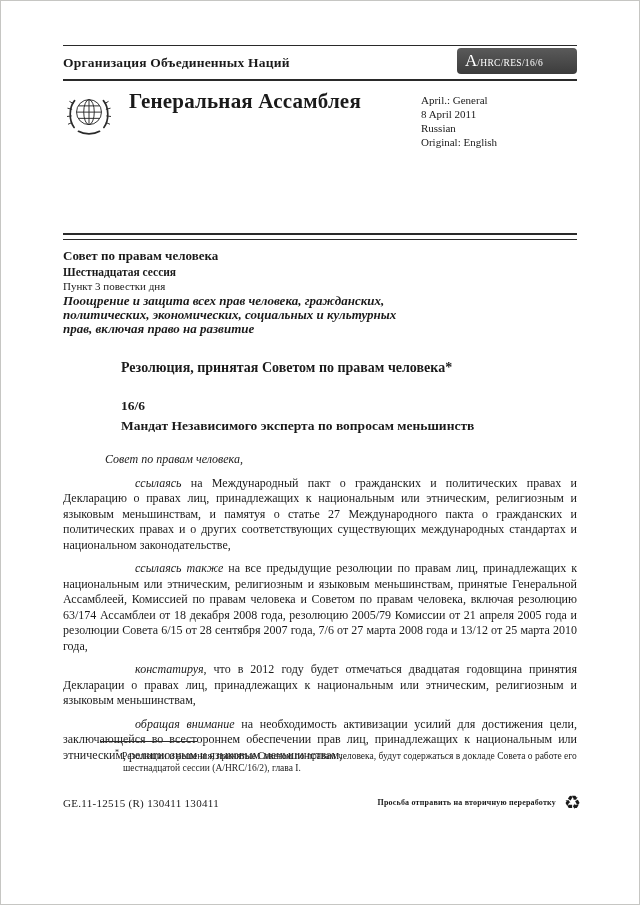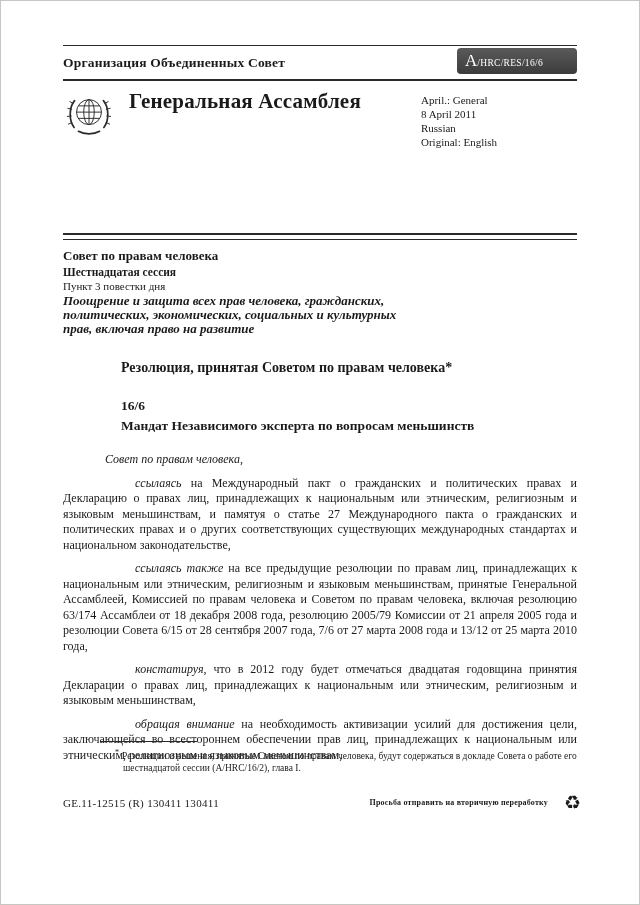--- a/index.html
+++ b/index.html
@@ -74,34 +74,34 @@
   .footnote{
     font-size:9.5px;line-height:12px;
     padding-left:60px;text-indent:-8px;
     color:#222;
   }
   .footnote .fn-marker{font-size:8px;vertical-align:super;margin-right:3px;}
 
   .footer{position:absolute;left:62px;right:58px;top:792px;
     display:flex;justify-content:space-between;align-items:center;}
   .ge-ref{font-size:11px;letter-spacing:.3px;}
-  .recycle-wrap{display:flex;align-items:center;gap:16px;}
+  .recycle-wrap{display:flex;align-items:center;gap:8px;}
   .recycle-text{font-size:8px;font-weight:bold;letter-spacing:.2px;}
   .recycle-icon{font-size:19px;line-height:1;color:#1a1a1a;}
 </style>
 </head>
 <body>
 
 <div class="page">
   <div class="content">
 
     <div class="top-rule rule-thin"></div>
 
     <div class="header-row">
-      <span class="org-name">Организация Объединенных Совет</span>
+      <span class="org-name">Организация Объединенных Наций</span>
       <div class="symbol-box">
         <span class="sym-a">A</span><span class="sym-rest">/HRC/RES/16/6</span>
       </div>
     </div>
 
     <div class="rule-thick"></div>
 
     <div class="masthead">
       <div class="emblem">
         <svg viewBox="0 0 100 100" width="48" height="48" aria-hidden="true">

